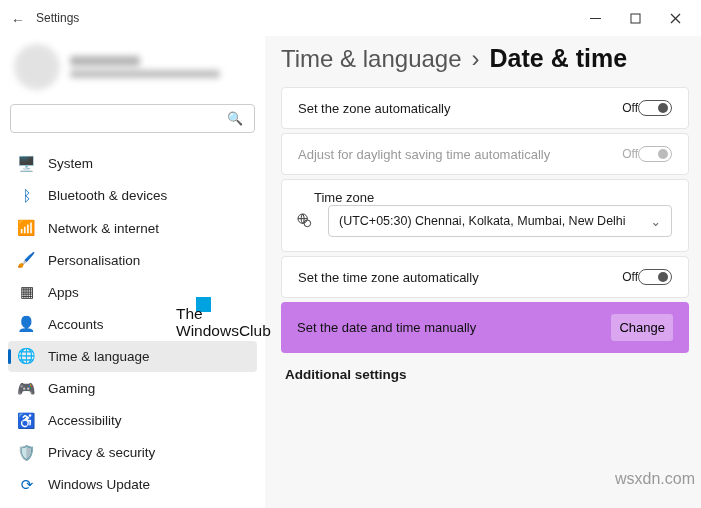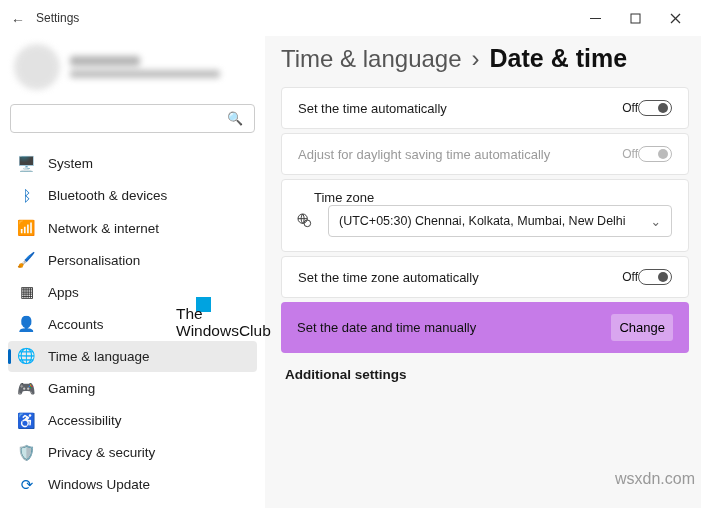--- a/index.html
+++ b/index.html
@@ -138,21 +138,21 @@
 
   <div class="main">
     <div class="breadcrumb">
       <span>Time &amp; language</span>
       <span>›</span>
       <span class="current">Date &amp; time</span>
     </div>
 
 
     <div class="card">
-      <div class="label">Set the time automatically</div>
+      <div class="label">Set the zone automatically</div>
       <div class="toggle-wrap">
         <span style="font-size:12px;">Off</span>
         <div class="toggle"></div>
       </div>
     </div>
 
     <div class="card disabled">
       <div class="label">Adjust for daylight saving time automatically</div>
       <div class="toggle-wrap">
         <span style="font-size:12px;color:#aaa;">Off</span>

